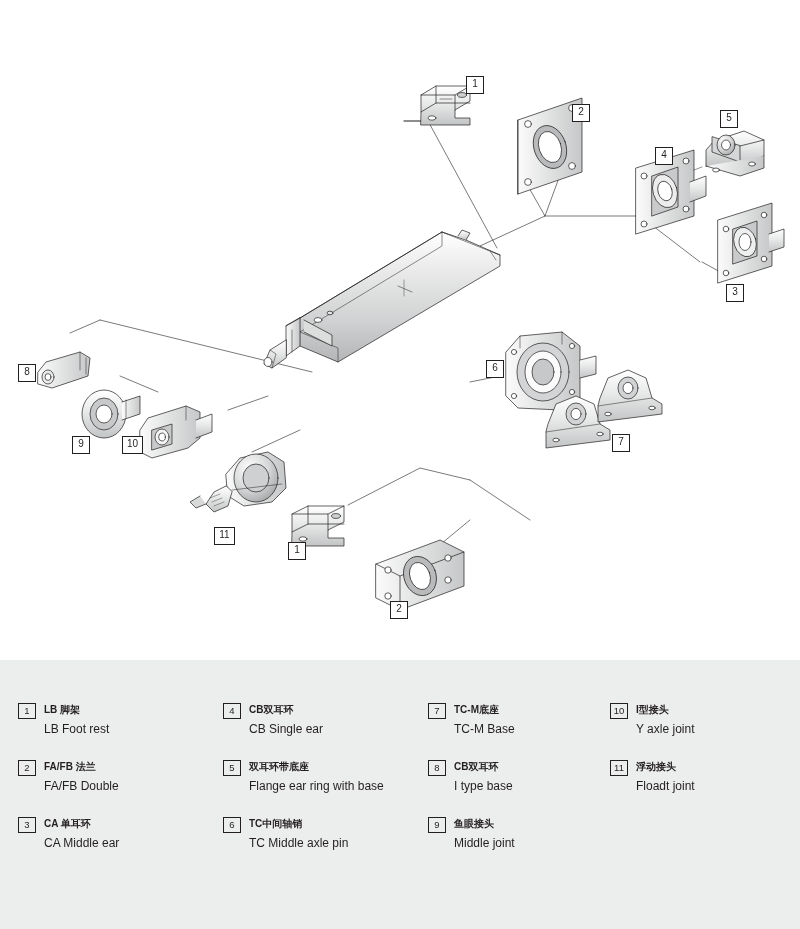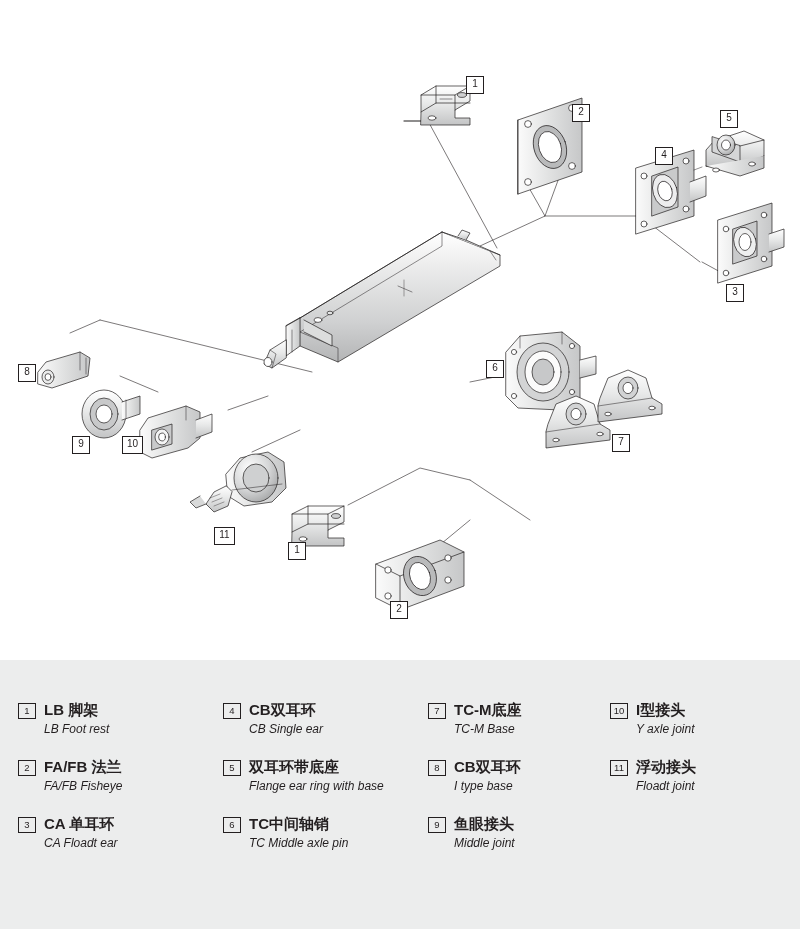--- a/index.html
+++ b/index.html
@@ -77,33 +77,32 @@
     height: 14px;
     padding: 0 1px;
     border: 1px solid #231f20;
     background: #eceded;
     font-size: 9.5px;
     line-height: 13px;
     text-align: center;
     color: #231f20;
   }
   .legend-cn {
-    font-size: 15px;
+    font-size: 10px;
     font-weight: bold;
     color: #231f20;
     line-height: 15px;
     white-space: nowrap;
   }
   .legend-en {
     font-size: 12px;
     color: #231f20;
     line-height: 15px;
     margin-top: 5px;
     white-space: nowrap;
-    font-style: italic;
   }
 </style>
 </head>
 <body>
 
 <div id="page">
 
   <div id="diagram">
 
     <svg width="800" height="660" viewBox="0 0 800 660">
@@ -397,21 +396,21 @@
 
       <div class="legend-item">
         <span class="legend-num">10</span>
         <div class="legend-cn">I型接头</div>
         <div class="legend-en">Y axle joint</div>
       </div>
 
       <div class="legend-item">
         <span class="legend-num">2</span>
         <div class="legend-cn">FA/FB 法兰</div>
-        <div class="legend-en">FA/FB Fisheye</div>
+        <div class="legend-en">FA/FB Double</div>
       </div>
 
       <div class="legend-item">
         <span class="legend-num">5</span>
         <div class="legend-cn">双耳环带底座</div>
         <div class="legend-en">Flange ear ring with base</div>
       </div>
 
       <div class="legend-item">
         <span class="legend-num">8</span>
@@ -421,21 +420,21 @@
 
       <div class="legend-item">
         <span class="legend-num">11</span>
         <div class="legend-cn">浮动接头</div>
         <div class="legend-en">Floadt joint</div>
       </div>
 
       <div class="legend-item">
         <span class="legend-num">3</span>
         <div class="legend-cn">CA 单耳环</div>
-        <div class="legend-en">CA Floadt ear</div>
+        <div class="legend-en">CA Middle ear</div>
       </div>
 
       <div class="legend-item">
         <span class="legend-num">6</span>
         <div class="legend-cn">TC中间轴销</div>
         <div class="legend-en">TC Middle axle pin</div>
       </div>
 
       <div class="legend-item">
         <span class="legend-num">9</span>

